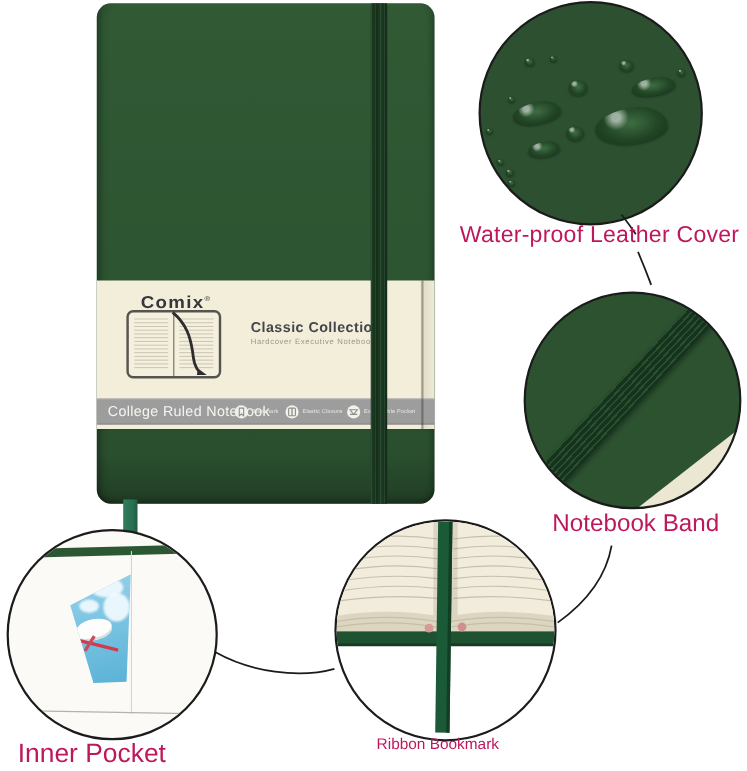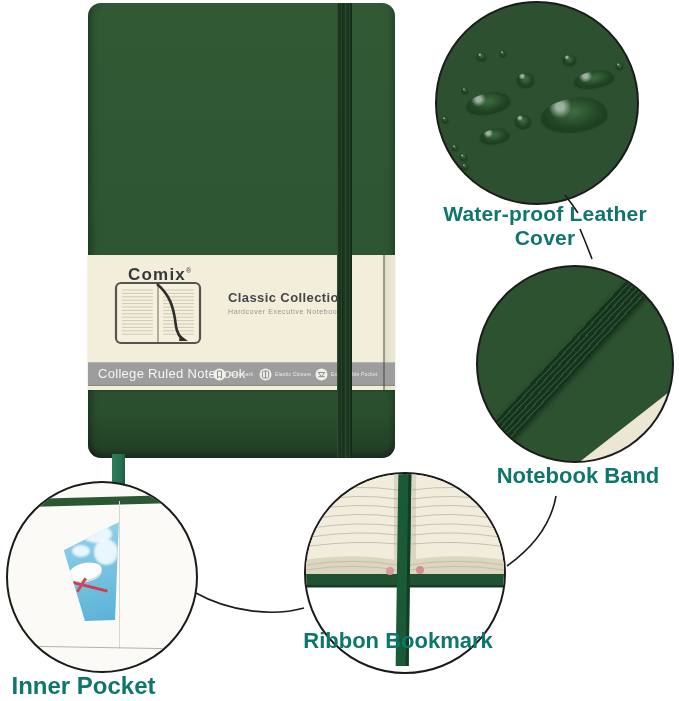--- a/index.html
+++ b/index.html
@@ -62,25 +62,25 @@
   .p-card{left:52px;top:36px;width:64px;height:104px;
     clip-path:polygon(6% 30%,92% 3%,86% 97%,39% 98%);
     background:linear-gradient(165deg,#9ed3ea 0%,#7ec6e3 40%,#58b1d6 100%);}
   .p-cloud{position:absolute;background:#f4fbff;border-radius:50%;opacity:.9;filter:blur(1px);}
   .p-shoe{position:absolute;left:8px;top:44px;width:34px;height:19px;background:#fdfdfb;
     border-radius:50% 60% 45% 55%/60% 50% 50% 40%;transform:rotate(-14deg);box-shadow:inset 0 -2px 0 #d9dde0;}
   .p-red{position:absolute;left:10px;top:66px;width:38px;height:3px;background:#d23b4e;transform:rotate(14deg);}
   .p-red2{position:absolute;left:20px;top:58px;width:3px;height:16px;background:#c94b5e;transform:rotate(32deg);}
 
   
-  .callout-label{font-weight:bold;color:#0f766e;text-align:center;}
+  .callout-label{font-weight:normal;color:#be185d;text-align:center;}
   .t-water{left:415px;top:202px;width:260px;font-size:21px;letter-spacing:.2px;}
   .t-elastic{left:478px;top:463px;width:200px;font-size:22px;}
   .t-pocket{left:6px;top:672px;width:155px;font-size:24px;}
-  .t-ribbon{left:288px;top:628px;width:220px;font-size:22px;}
+  .t-ribbon{left:288px;top:668px;width:220px;font-size:14px;}
 
   .leader{left:0;top:0;width:679px;height:701px;pointer-events:none;}
 </style>
 </head>
 <body>
 
 <div class="canvas">
 
   <div class="abs cover"></div>
 

